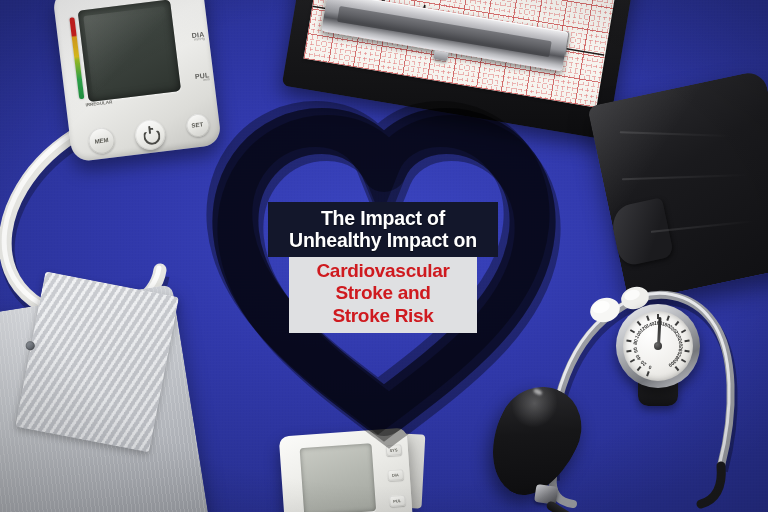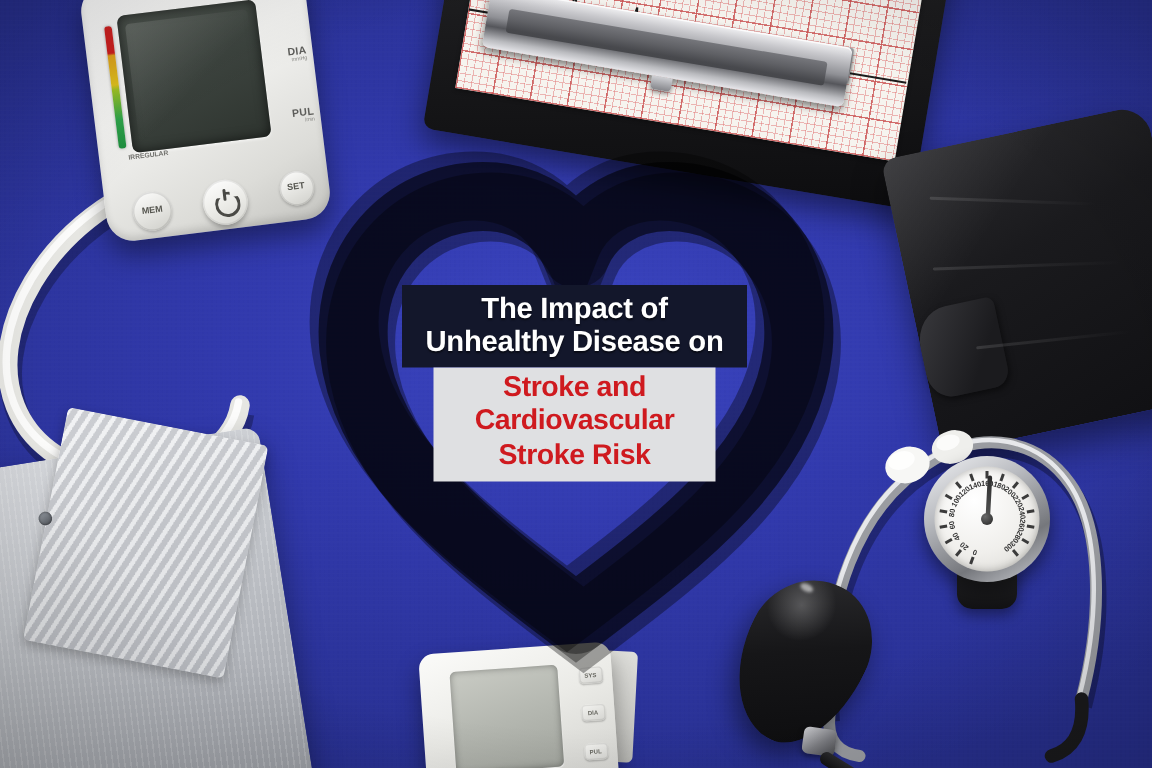--- a/index.html
+++ b/index.html
@@ -433,21 +433,21 @@
 
   
   #heart {
     left: 222px; top: 104px;
     width: 316px; height: 312px;
   }
   #heart svg { display: block; overflow: visible; }
 
   
   #title-block {
-    left: 268px; top: 190px;
+    left: 268px; top: 202px;
     width: 230px;
     z-index: 40;
   }
   .banner-dark {
     background: #13172b;
     padding: 5px 4px 6px;
     text-align: center;
   }
   .banner-dark .line {
     font: 700 19.5px/1.13 "Liberation Sans", sans-serif;
@@ -651,23 +651,23 @@
                C 298 196 224 250 158 300 Z" fill="none" stroke="#000" stroke-opacity=".35" stroke-width="46" transform="translate(4,9)"></path>
       <use href="#hpath" fill="none" stroke="url(#hgrad)" stroke-width="44" stroke-linejoin="round"></use>
       <use href="#hpath" fill="none" stroke="url(#hshine)" stroke-width="14" stroke-linecap="round" transform="translate(-6,-7)"></use>
       <use href="#hpath" fill="none" stroke="#7e080d" stroke-opacity=".45" stroke-width="9" transform="translate(5,7)"></use>
     </svg>
   </div>
 
   <div class="obj" id="title-block">
     <div class="banner-dark">
       <div class="line">The Impact of</div>
-      <div class="line">Unhealthy Disease on</div>
+      <div class="line">Unhealthy Impact on</div>
     </div>
     <div class="banner-light">
+      <div class="line">Cardiovascular</div>
       <div class="line">Stroke and</div>
-      <div class="line">Cardiovascular</div>
       <div class="line">Stroke Risk</div>
     </div>
   </div>
 
   <div class="bg-vignette"></div>
 </div>
 
 </body></html>

